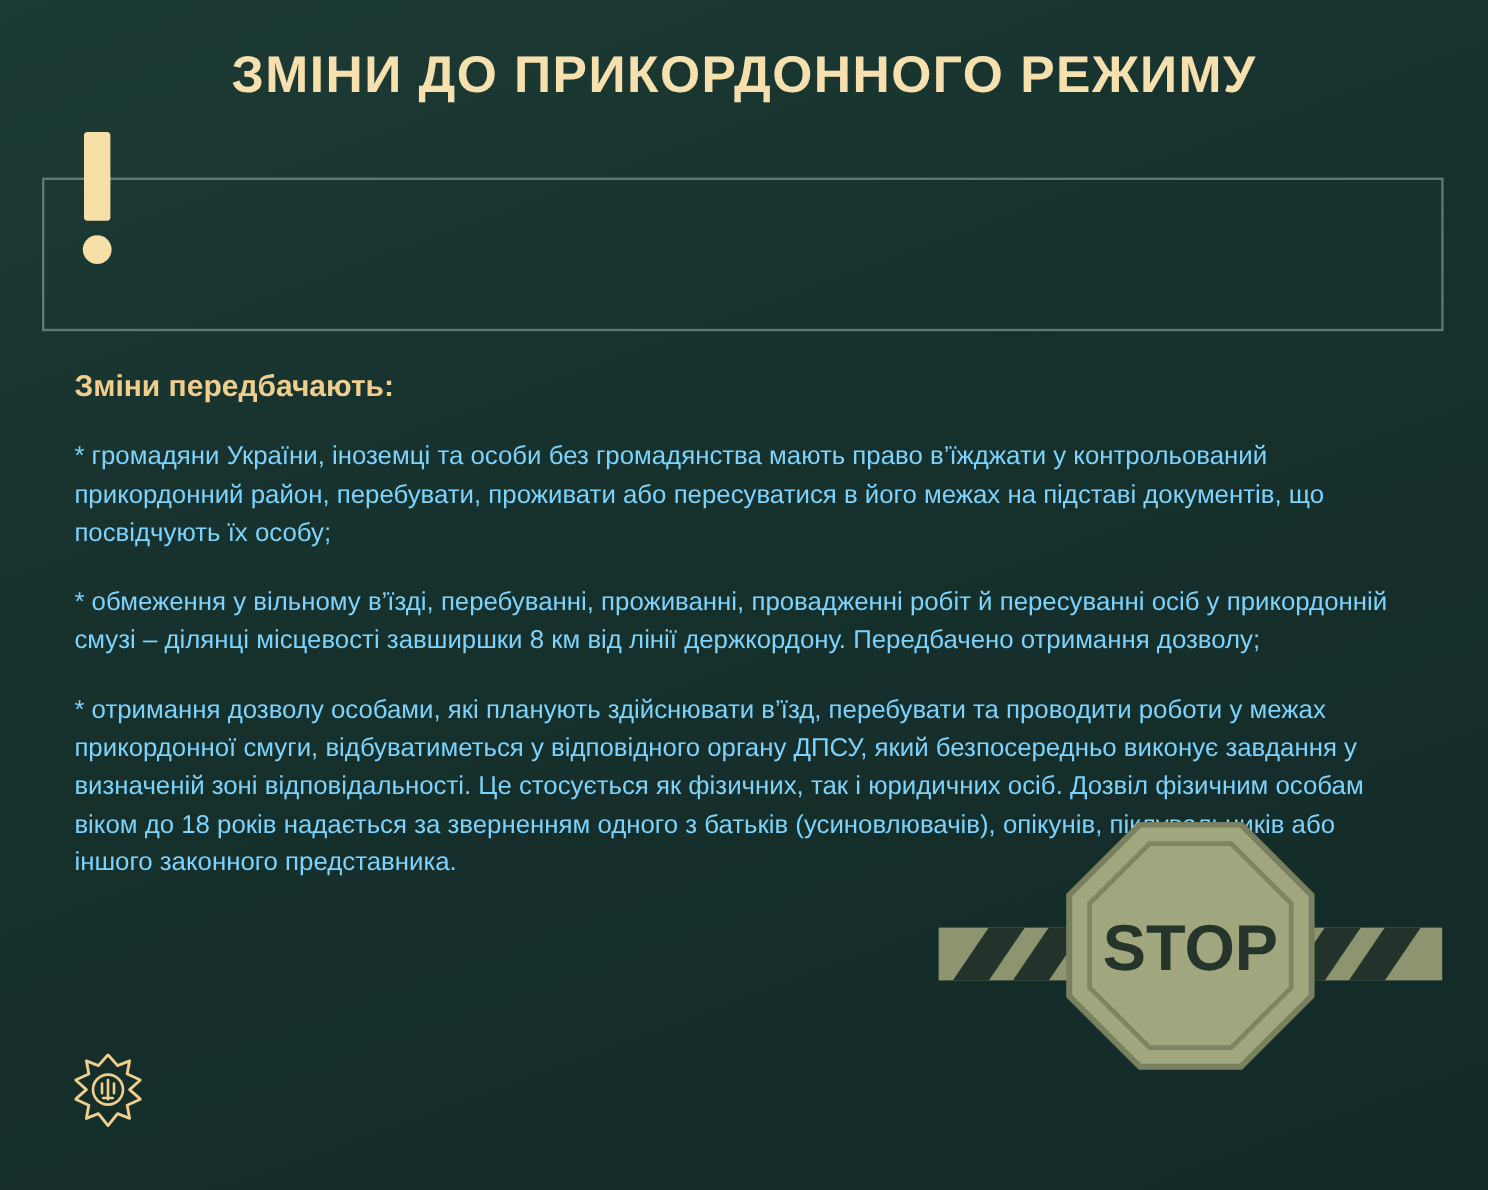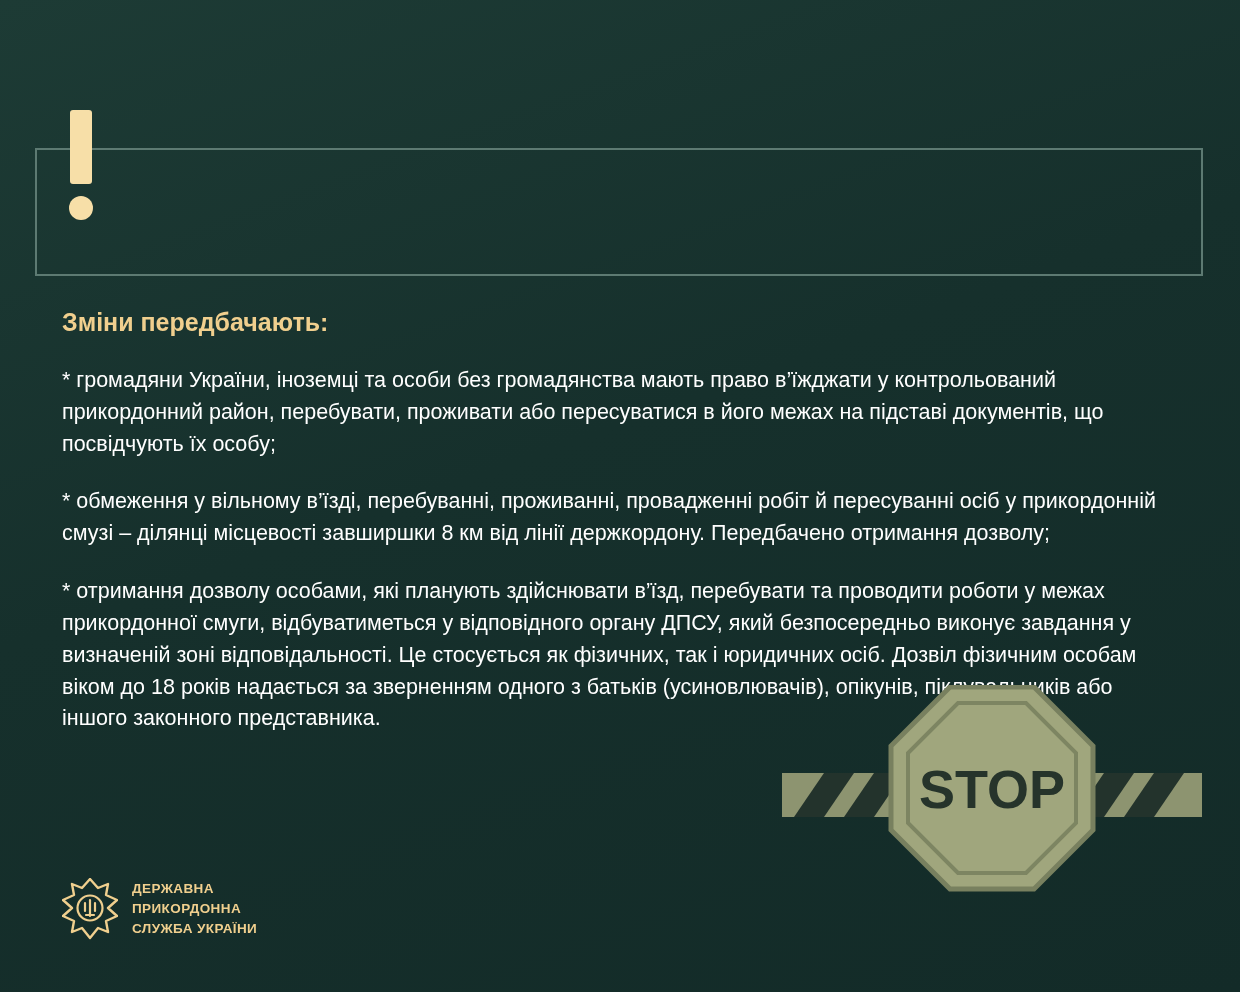--- a/index.html
+++ b/index.html
@@ -92,21 +92,21 @@
     left: 62px;
     color: #f0cf8e;
     font-size: 25px;
     font-weight: bold;
   }
   .body-copy {
     position: absolute;
     top: 365px;
     left: 62px;
     width: 1095px;
-    color: #ffffff;
+    color: #7dd3fc;
     font-size: 21.5px;
     line-height: 1.48;
   }
   .body-copy p {
     margin: 0 0 26px 0;
   }
   .body-copy p:last-child {
     margin-bottom: 0;
   }
 
@@ -143,20 +143,21 @@
     text-transform: uppercase;
   }
 </style>
 </head>
 <body>
 
 <div class="bg-overlay"></div>
 
 <div class="page">
 
+  <div class="main-title">ЗМІНИ ДО ПРИКОРДОННОГО РЕЖИМУ</div>
 
   <div class="excl-mark">
     <div class="excl-bar"></div>
     <div class="excl-dot"></div>
   </div>
 
   <div class="callout"></div>
 
   <div class="subhead">Зміни передбачають:</div>
 
@@ -180,20 +181,15 @@
     <polygon points="176,18 244,18 294,68 294,138 244,188 176,188 126,138 126,68" fill="none" stroke="#7d8562" stroke-width="4"></polygon>
     <text x="210" y="123" text-anchor="middle" font-family="Liberation Sans, sans-serif" font-size="54" font-weight="bold" fill="#26342b">STOP</text>
   </svg>
 
   <div class="logo-block">
     <svg class="logo-emblem" viewBox="0 0 56 62">
       <path d="M28 1 L36 10 L46 6 L44 17 L55 22 L46 30 L55 38 L44 43 L46 54 L36 50 L28 60 L20 50 L10 54 L12 43 L1 38 L10 30 L1 22 L12 17 L10 6 L20 10 Z" fill="none" stroke="#f0cf8e" stroke-width="2.4" stroke-linejoin="round"></path>
       <circle cx="28" cy="30" r="12.5" fill="none" stroke="#f0cf8e" stroke-width="2.2"></circle>
       <path d="M28 22 L28 38 M23 25 L23 33 M33 25 L33 33 M24 37 L32 37" stroke="#f0cf8e" stroke-width="2.2" fill="none" stroke-linecap="round"></path>
     </svg>
-    <div class="logo-text">
-      <div>Державна</div>
-      <div>Прикордонна</div>
-      <div>Служба України</div>
-    </div>
   </div>
 
 </div>
 
 </body></html>

